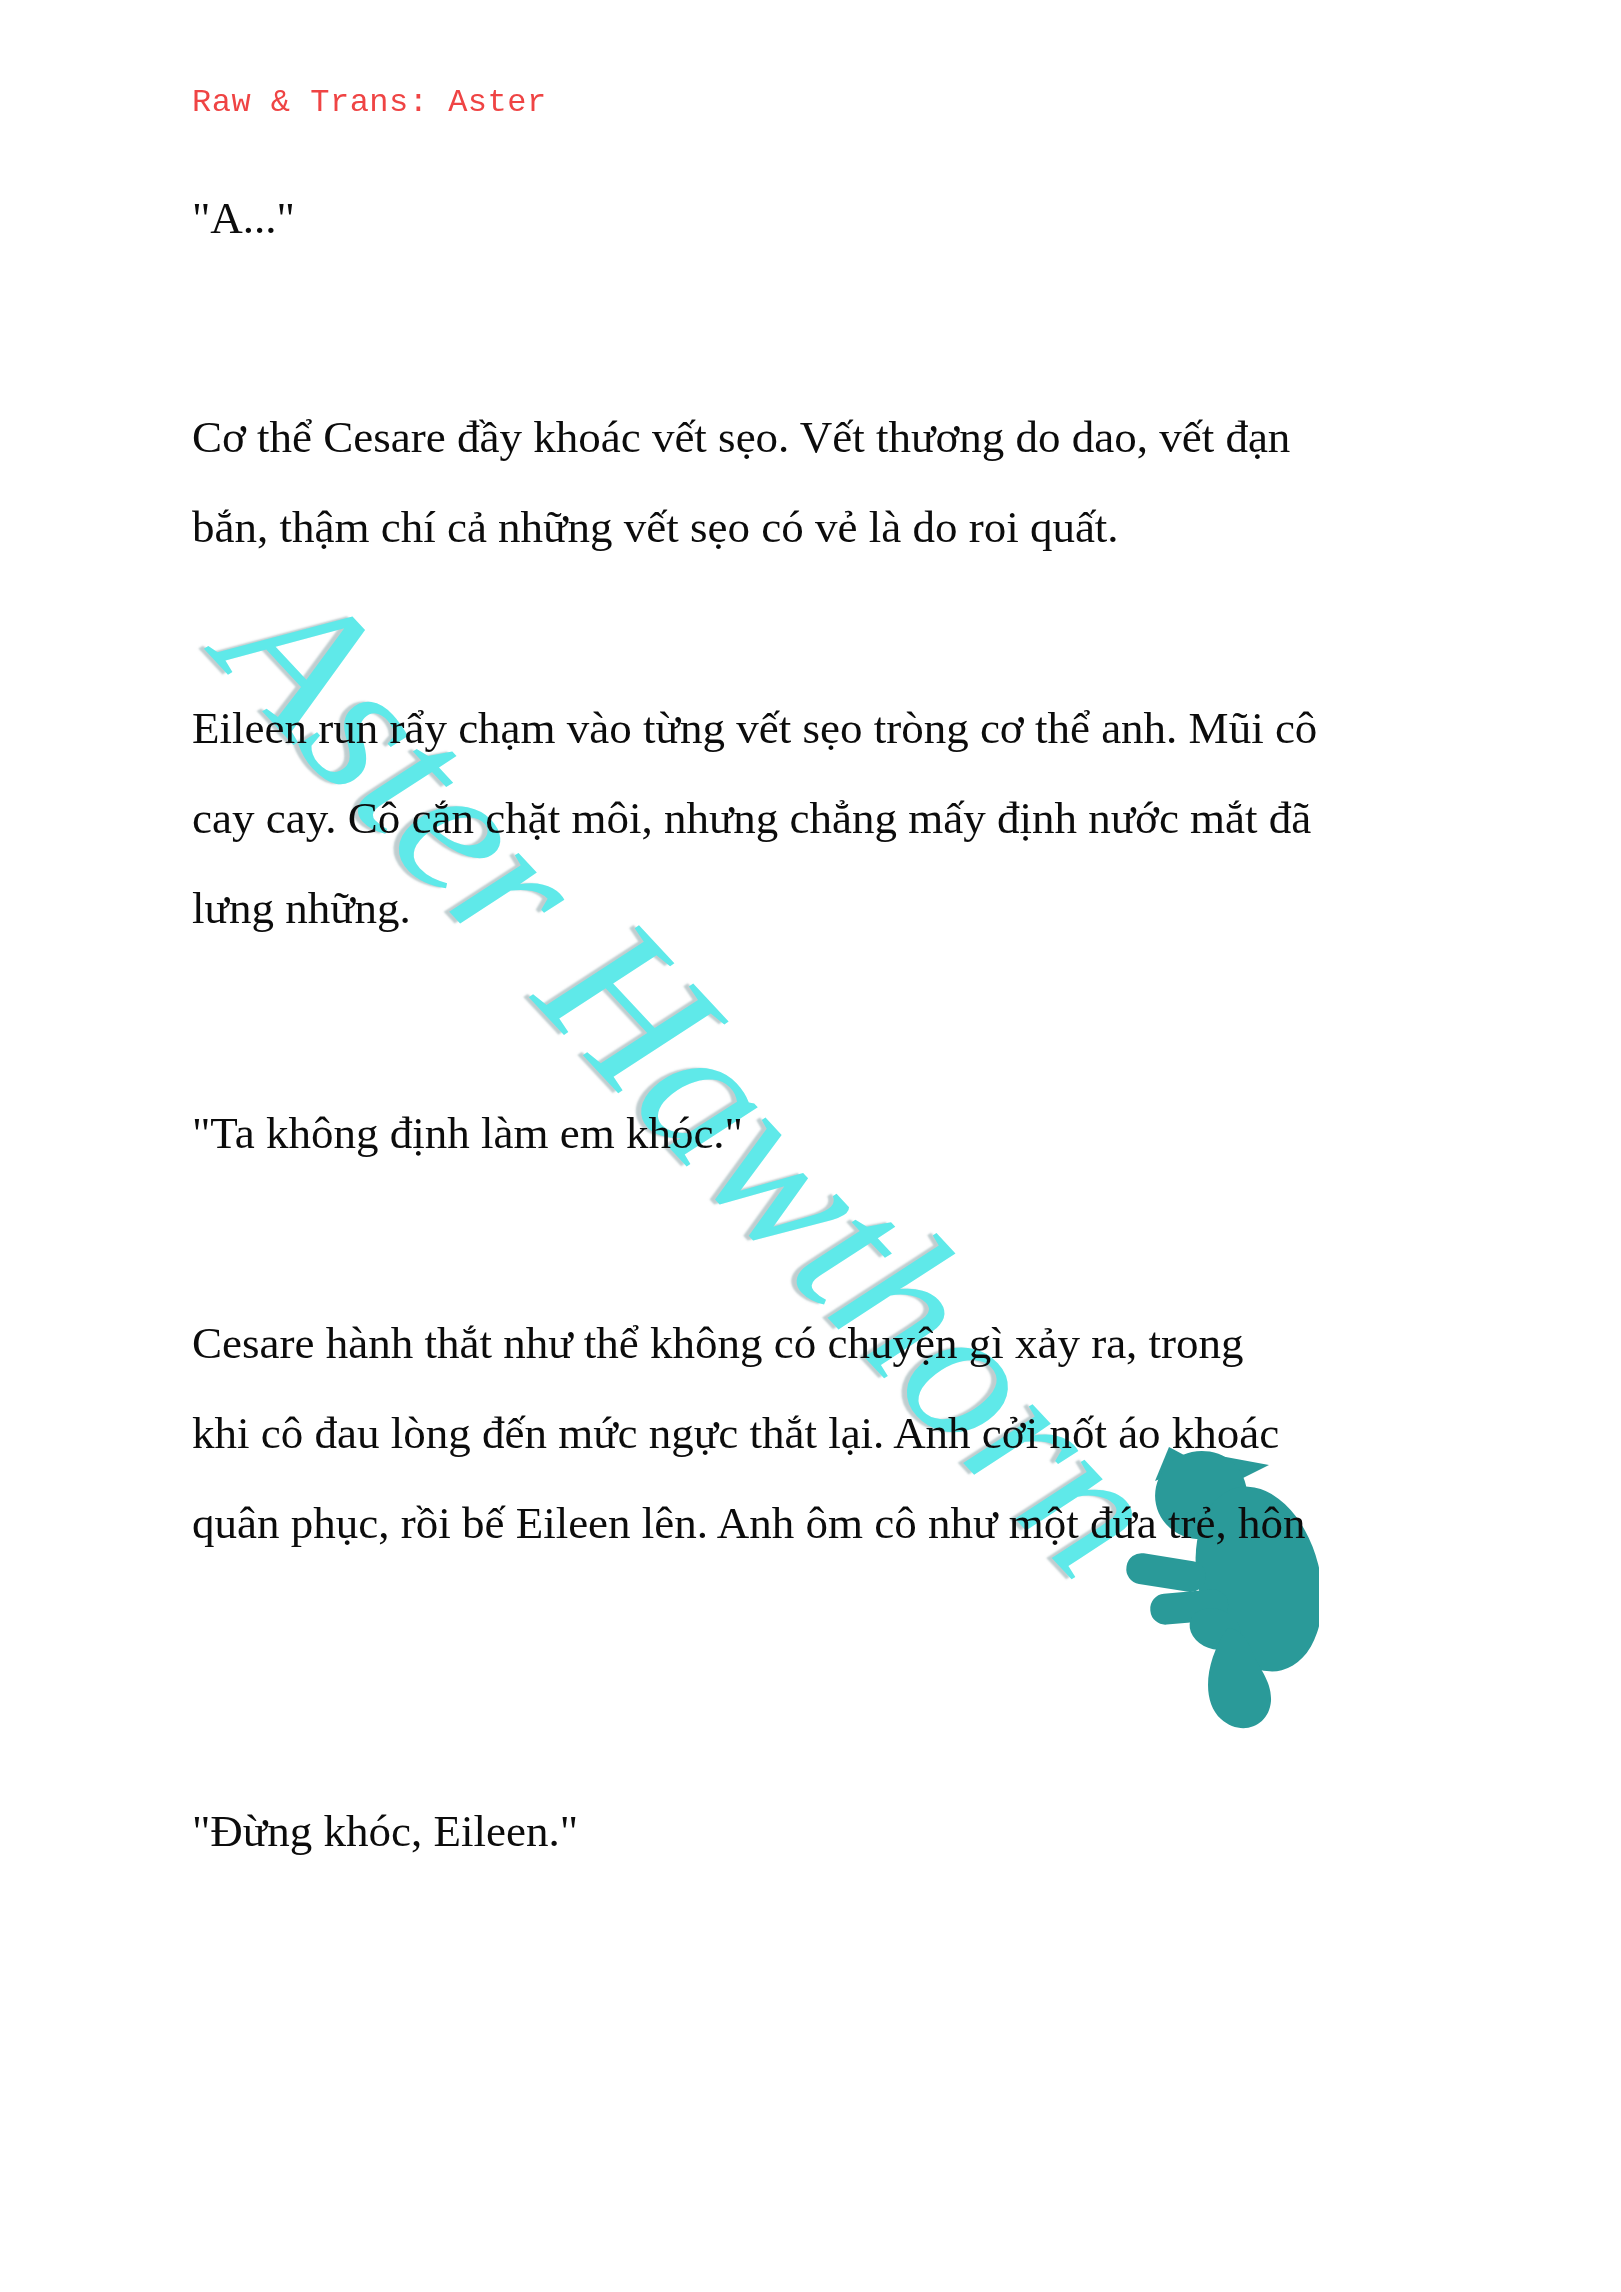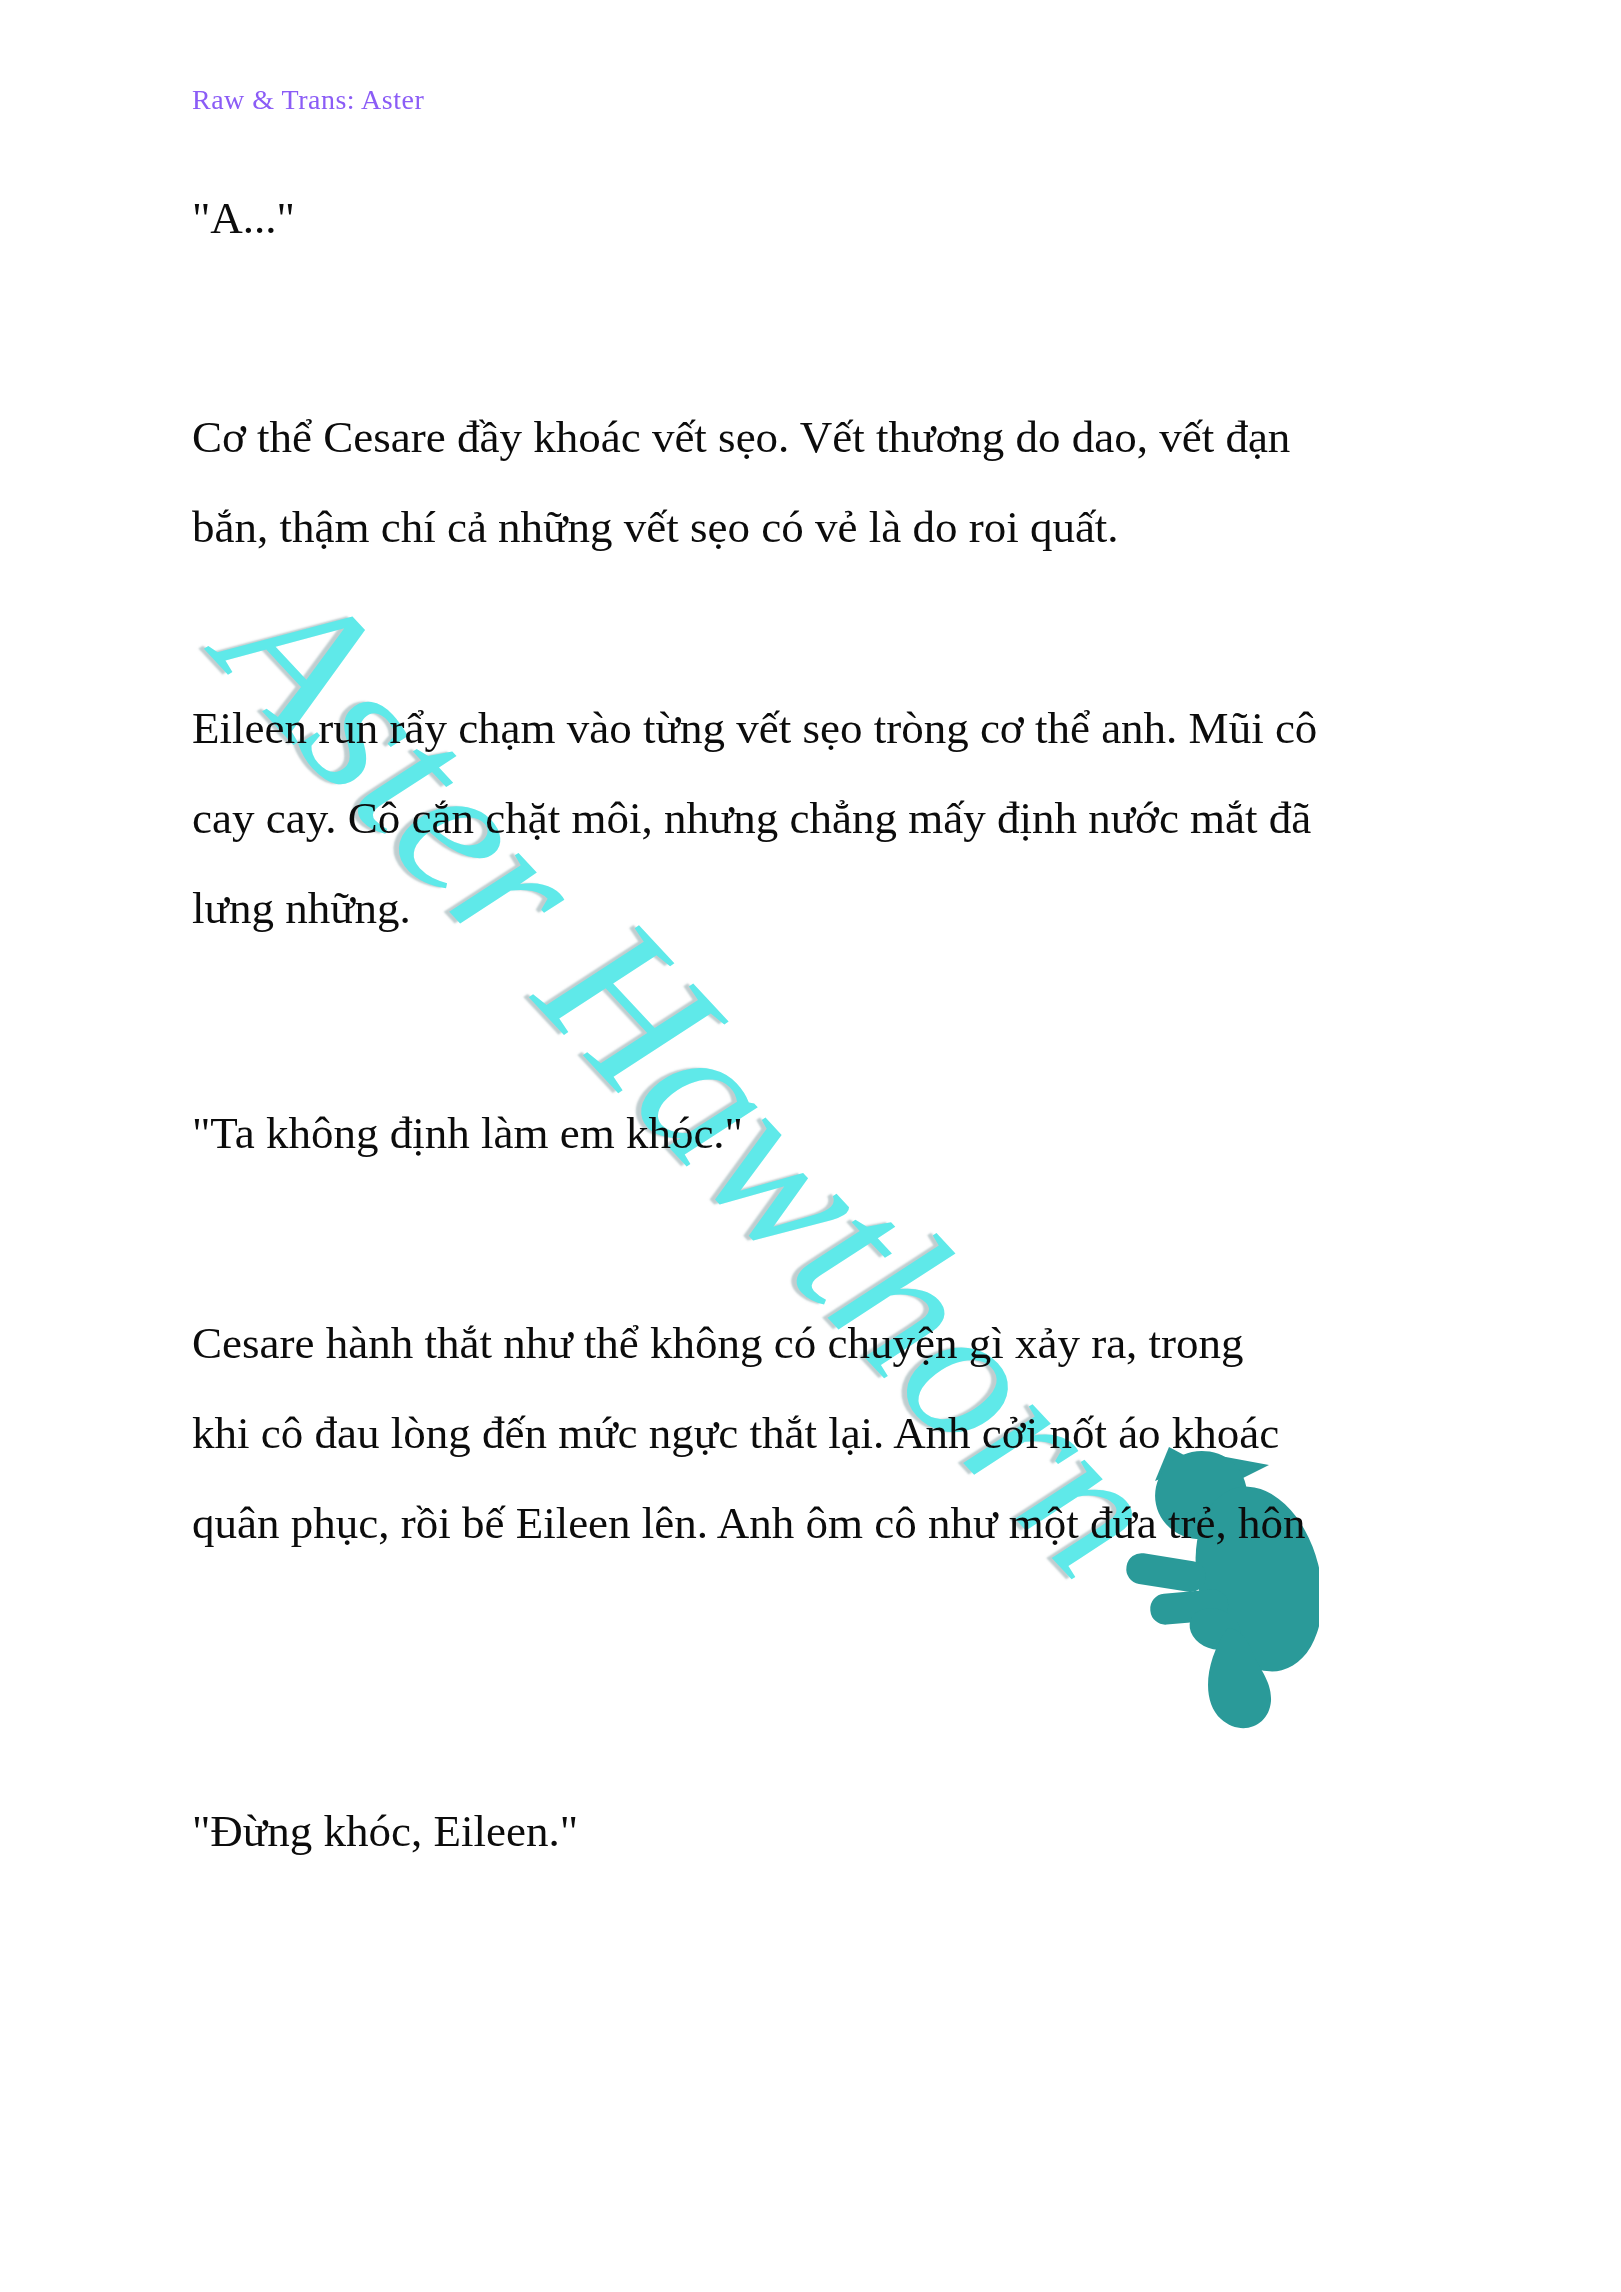--- a/index.html
+++ b/index.html
@@ -8,24 +8,24 @@
     width: 1621px;
     height: 2293px;
     background: #ffffff;
     overflow: hidden;
     font-family: "Liberation Serif", "DejaVu Serif", serif;
   }
   .credit {
     position: absolute;
     left: 192px;
     top: 84px;
-    font-family: Liberation Serif, serif;
-    font-size: 28px;
+    font-family: Liberation Mono, monospace;
+    font-size: 32px;
     letter-spacing: 0.5px;
-    color: #8b5cf6;
+    color: #ef4444;
     z-index: 3;
   }
   .watermark {
     position: absolute;
     left: 343px;
     top: 534px;
     font-size: 198px;
     font-style: italic;
     white-space: nowrap;
     transform-origin: 0 0;

